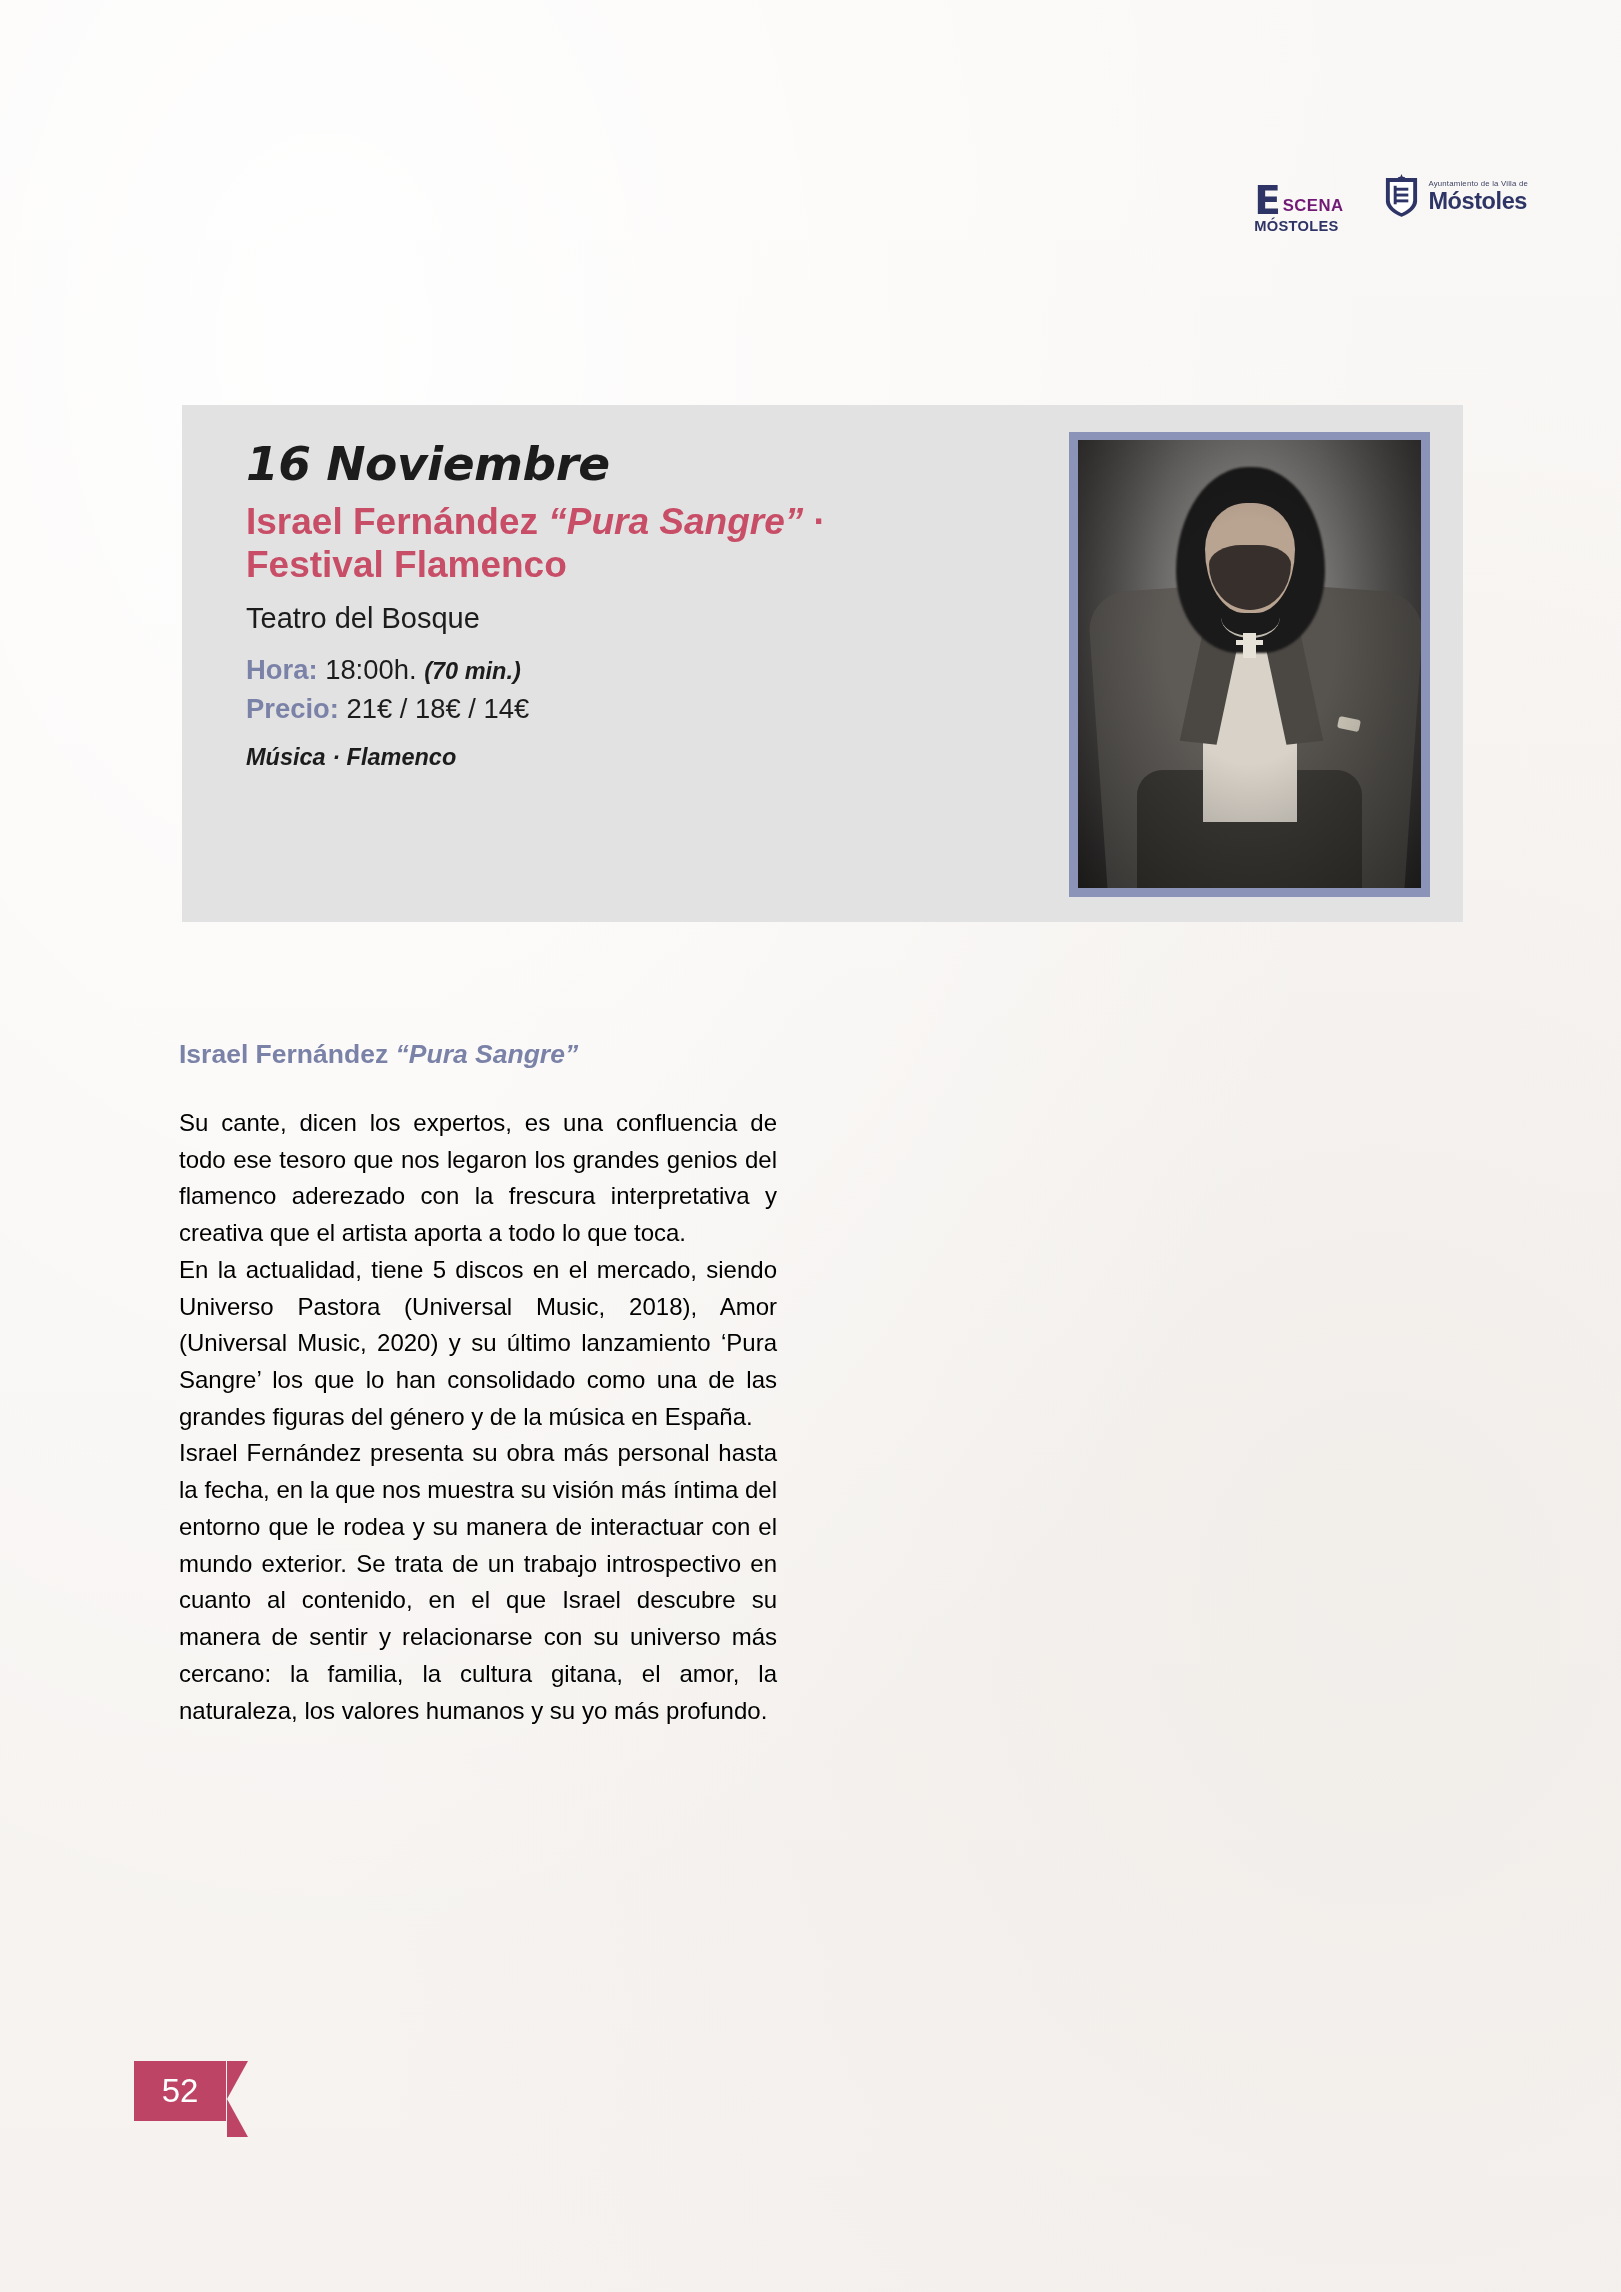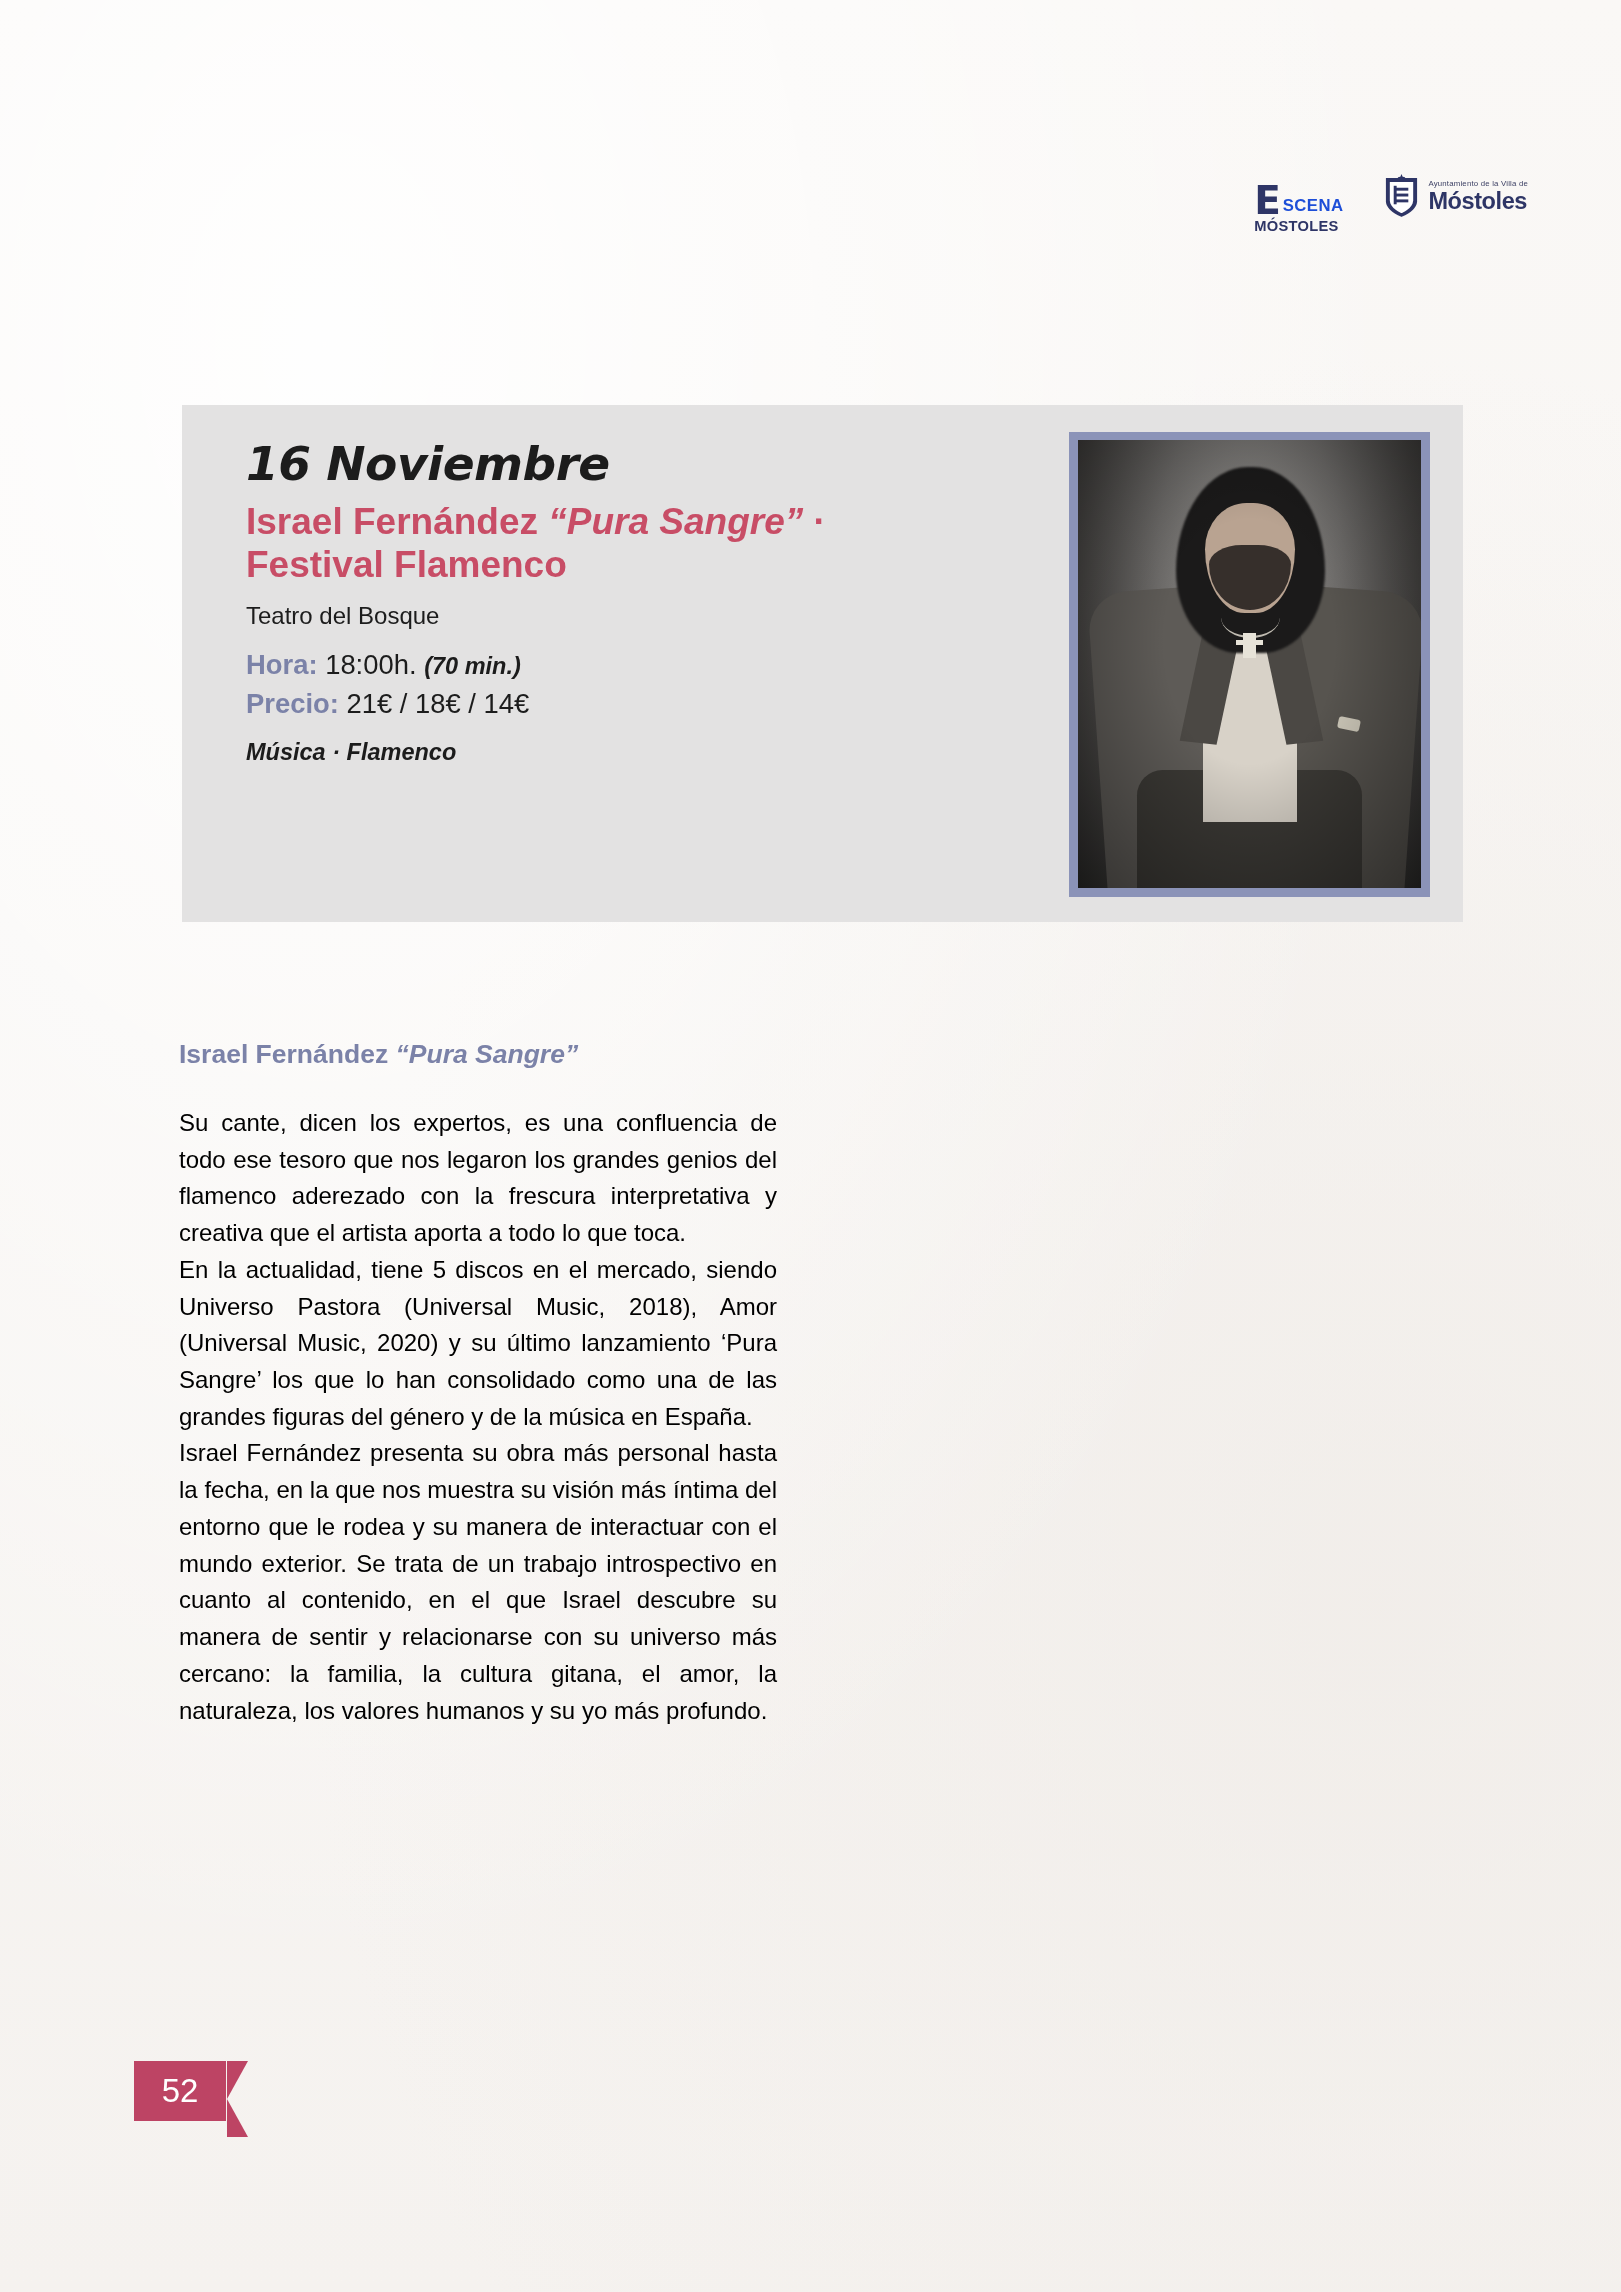--- a/index.html
+++ b/index.html
@@ -58,21 +58,21 @@
     font-size: 39px;
     line-height: 29px;
     color: #2e3566;
     letter-spacing: -1px;
   }
   .logo-escena .scena {
     font-size: 16.7px;
     font-weight: bold;
     letter-spacing: 0.5px;
     line-height: 16.7px;
-    color: #1d4ed8;
+    color: #701a75;
     margin-top: 24px;
   }
   .logo-escena .mostoles {
     font-size: 14.7px;
     font-weight: bold;
     letter-spacing: 0.3px;
     margin-top: 2.9px;
     color: #2e3566;
   }
 
@@ -135,21 +135,21 @@
     color: #c84d66;
     line-height: 1.16;
     margin: 0 0 15px 0;
     max-width: 716px;
   }
   .event-title .it {
     font-style: italic;
     font-weight: bold;
   }
   .event-venue {
-    font-size: 24px;
+    font-size: 29px;
     color: #1c1c1c;
     margin: 0 0 17.6px 0;
   }
   .event-line {
     font-size: 27.4px;
     color: #1c1c1c;
     margin: 0 0 3.9px 0;
     line-height: 1.28;
   }
   .event-line .lbl {

